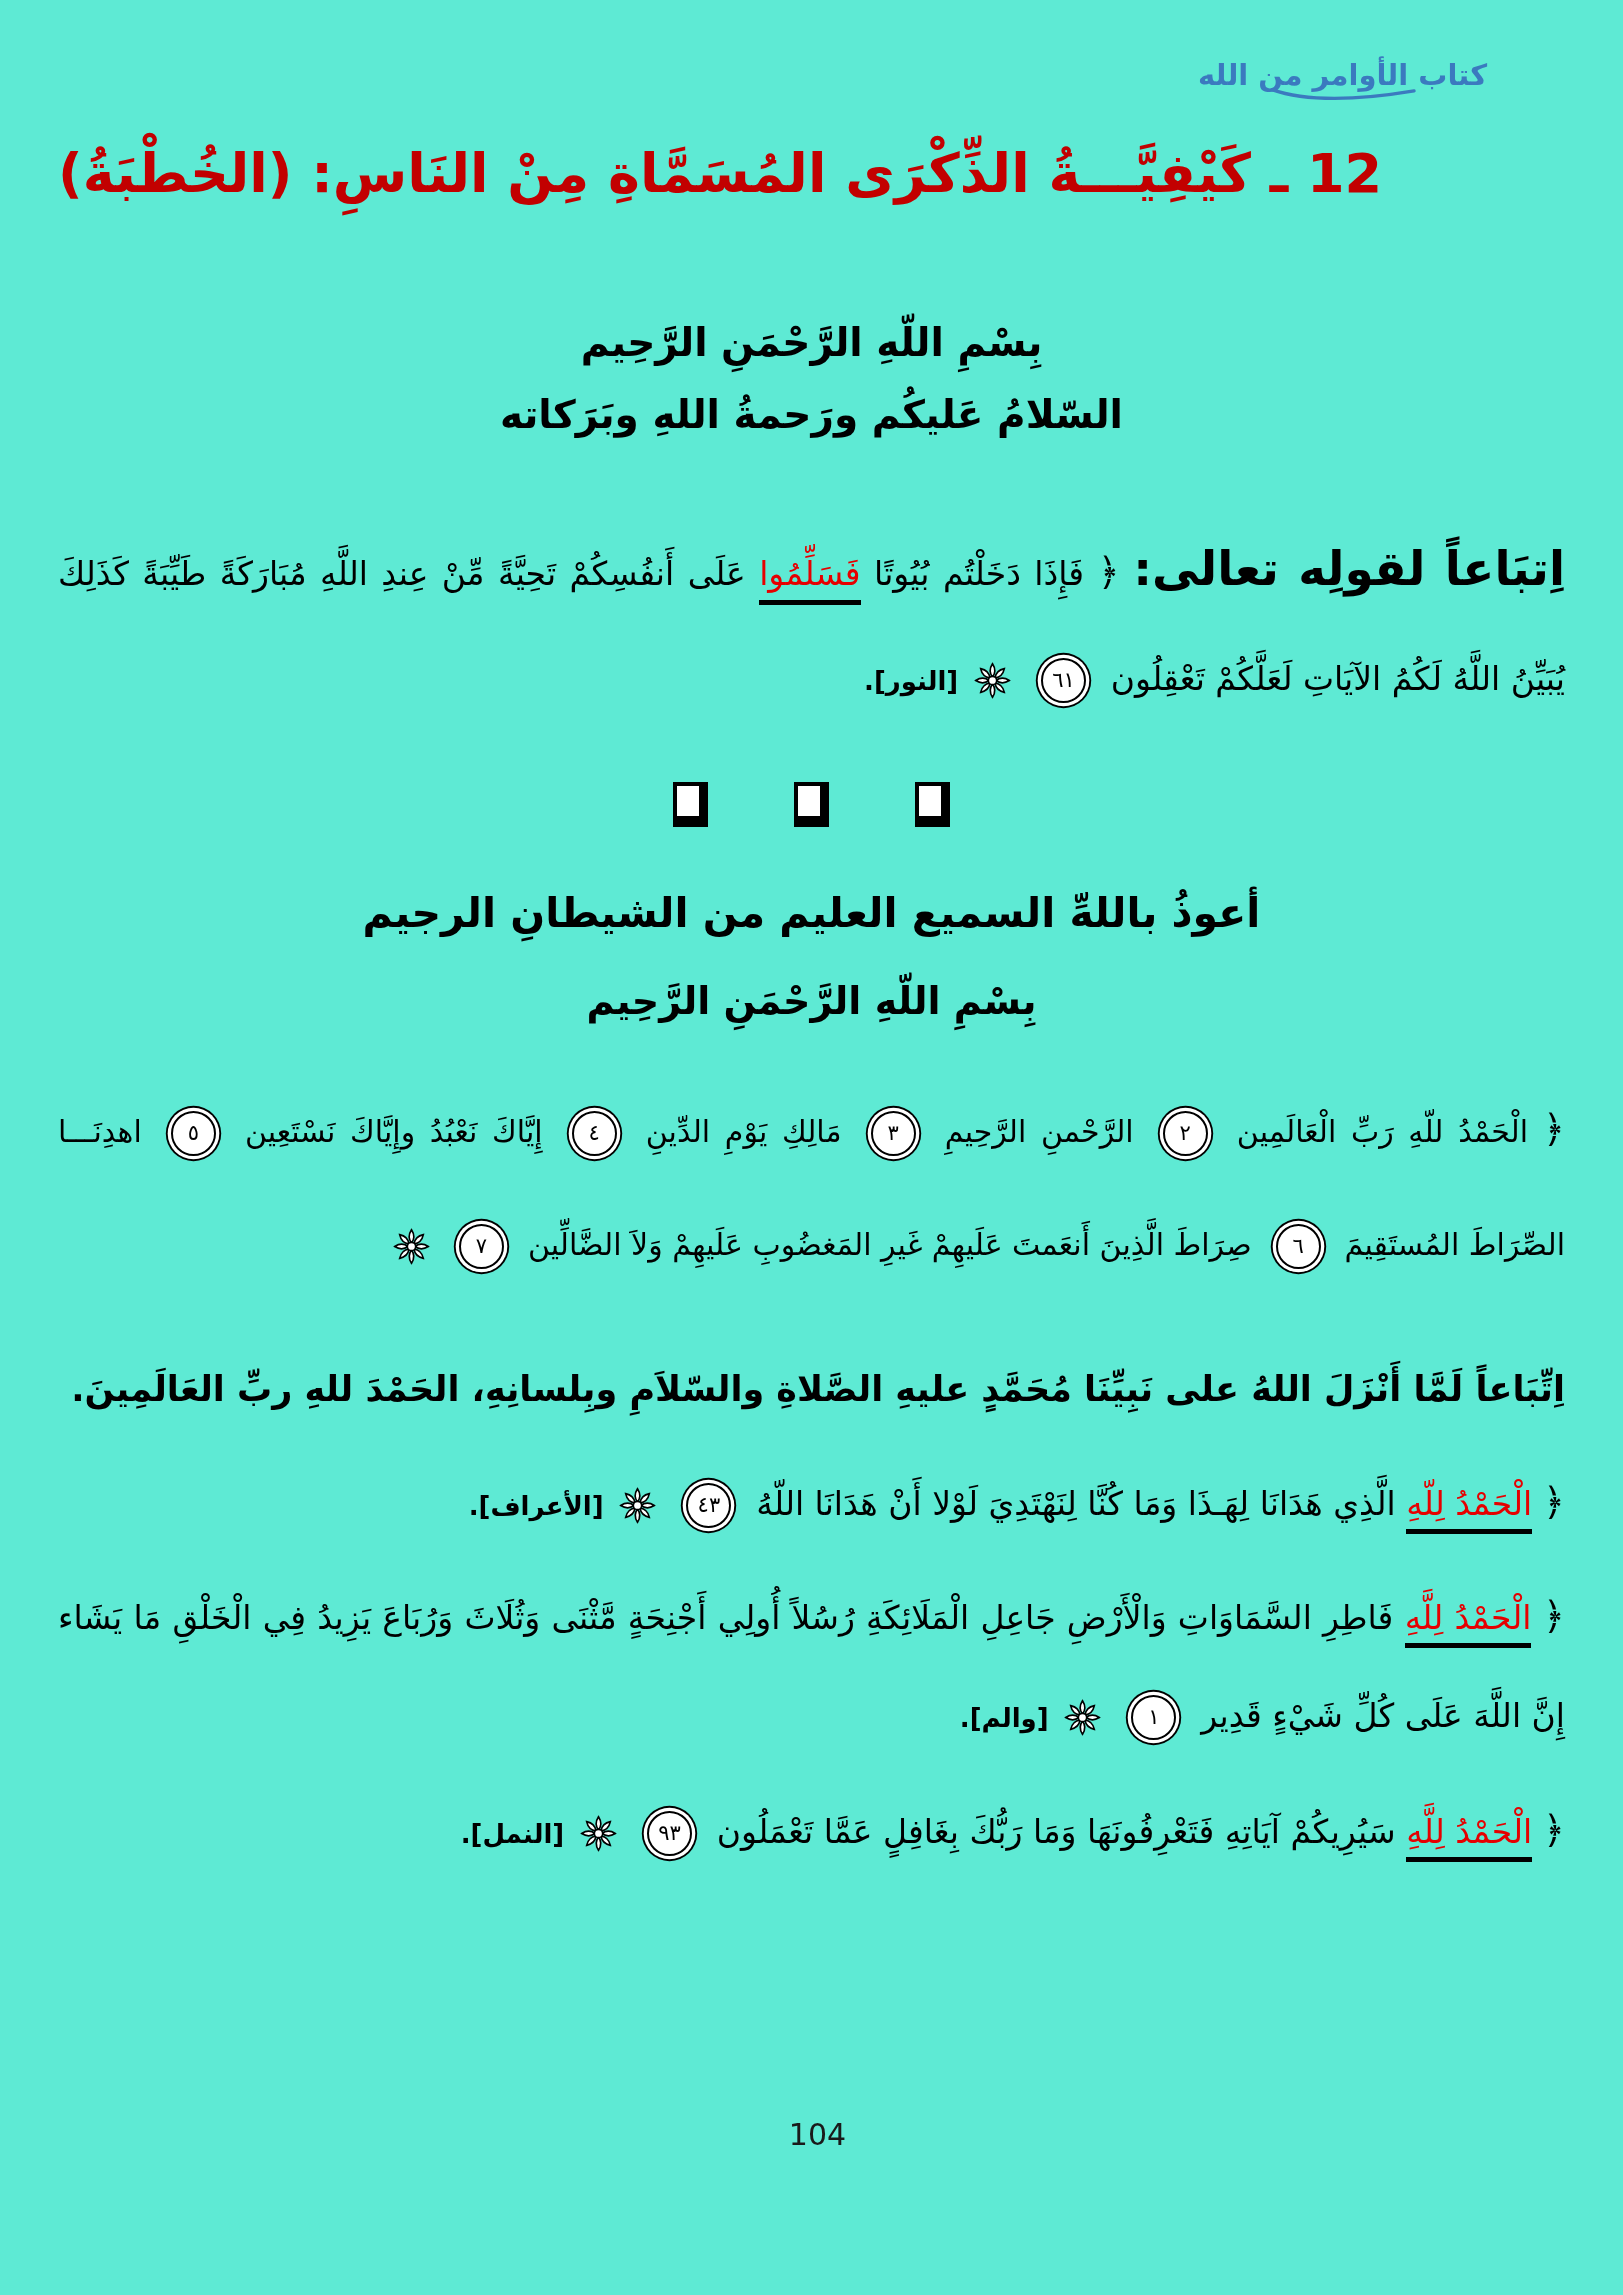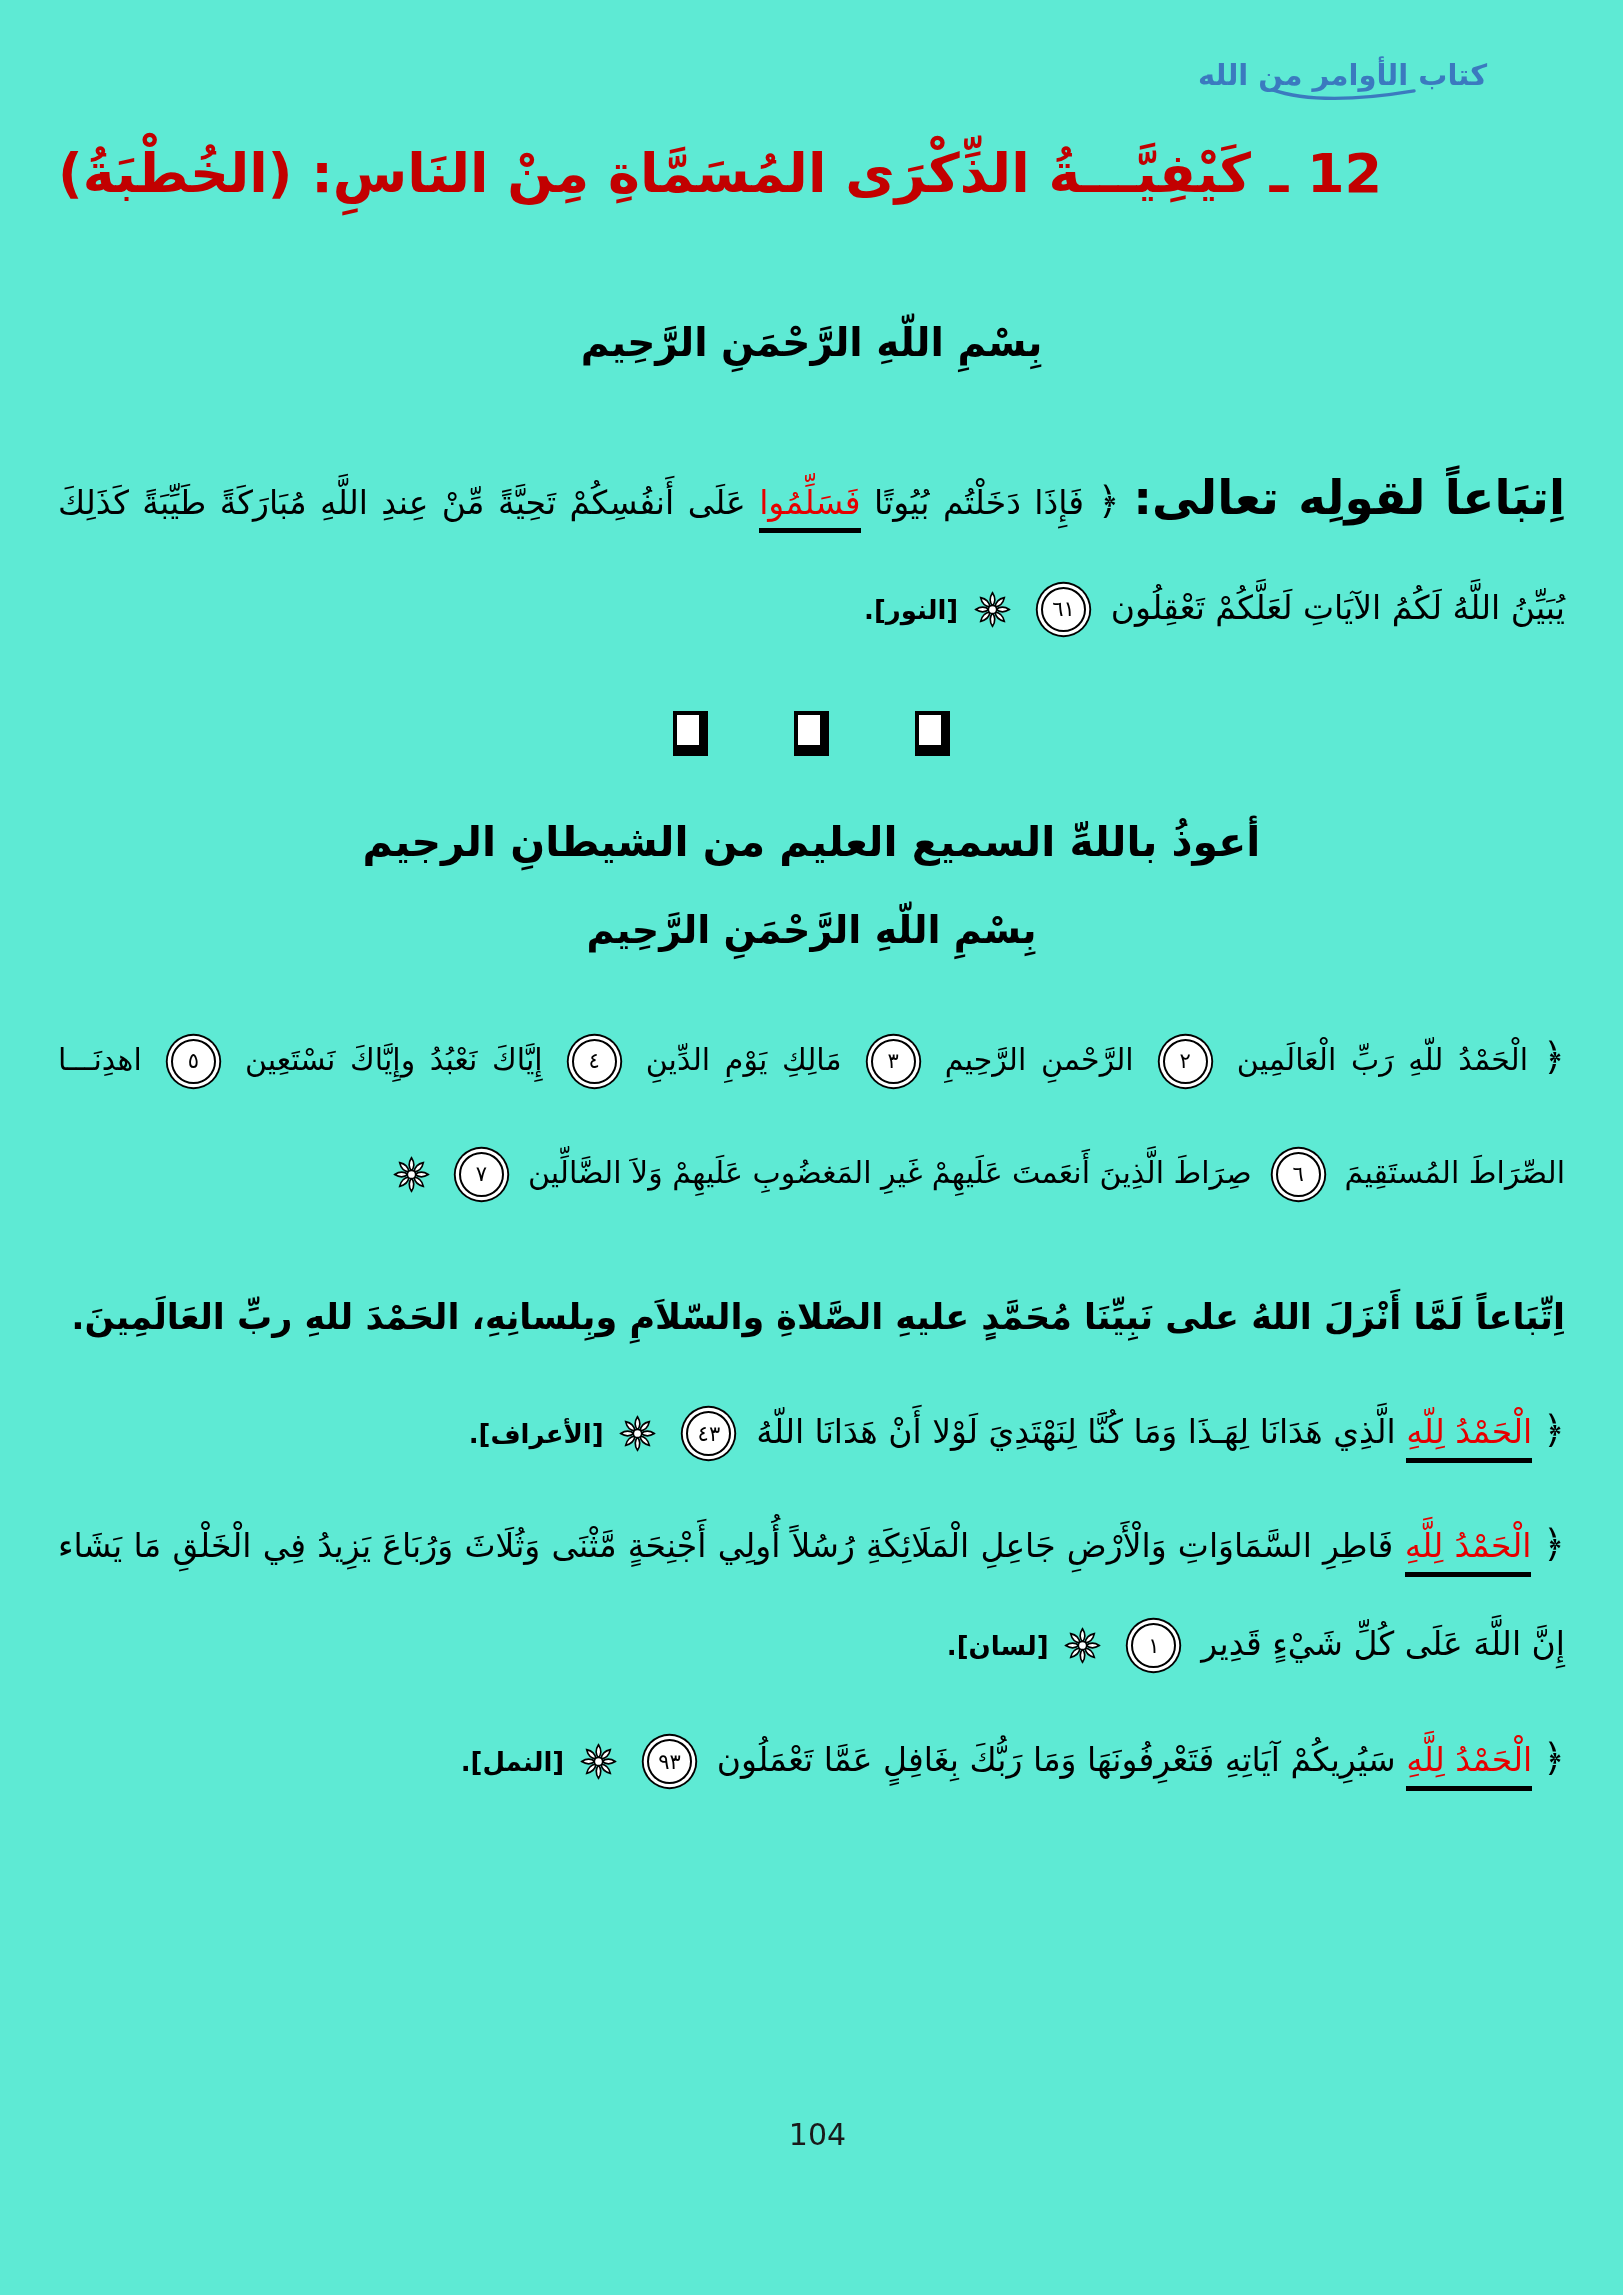--- a/index.html
+++ b/index.html
@@ -102,20 +102,21 @@
     <svg class="swash" width="150" height="17" viewBox="0 0 230 26">
       <path d="M6 4 Q80 30 224 6" stroke="#3b7abf" stroke-width="5" fill="none" stroke-linecap="round"></path>
     </svg>
   </div>
 
   <div class="content">
 
     <h1 class="title l1">12 ـ كَيْفِيَّـــةُ الذِّكْرَى المُسَمَّاةِ مِنْ النَاسِ: (الخُطْبَةُ)</h1>
 
     <p class="center-bold b1">بِسْمِ اللّهِ الرَّحْمَنِ الرَّحِيم</p>
+    <p class="center-bold salam">السّلامُ عَليكُم ورَحمةُ اللهِ وبَرَكاته</p>
 
     <p class="quote-para nur">
       <span class="intro">اِتبَاعاً لقولِه تعالى:</span>
       <span class="bracket">﴿</span>
       <span>فَإِذَا دَخَلْتُم بُيُوتًا</span>
       <span class="red-u">فَسَلِّمُوا</span>
       <span>عَلَى أَنفُسِكُمْ تَحِيَّةً مِّنْ عِندِ اللَّهِ مُبَارَكَةً طَيِّبَةً كَذَلِكَ يُبَيِّنُ اللَّهُ لَكُمُ الآيَاتِ لَعَلَّكُمْ تَعْقِلُون</span>
       <span class="ayah">
           <span>٦١</span>
         </span>
@@ -183,21 +184,21 @@
     <p class="quote-para hamd q1">
       <span class="bracket">﴿</span>
       <span class="red-u">الْحَمْدُ لِلَّهِ</span>
       <span>فَاطِرِ السَّمَاوَاتِ وَالْأَرْضِ جَاعِلِ الْمَلَائِكَةِ رُسُلاً أُولِي أَجْنِحَةٍ مَّثْنَى وَثُلَاثَ وَرُبَاعَ يَزِيدُ فِي الْخَلْقِ مَا يَشَاء إِنَّ اللَّهَ عَلَى كُلِّ شَيْءٍ قَدِير</span>
       <span class="ayah">
           <span>١</span>
         </span>
       <svg class="rosette" viewBox="0 0 32 32">
           <use href="#rosette-g"></use>
         </svg>
-      <span class="ref">[لسان].</span>
+      <span class="ref">[والم].</span>
     </p>
 
     <p class="quote-para hamd q2">
       <span class="bracket">﴿</span>
       <span class="red-u">الْحَمْدُ لِلَّهِ</span>
       <span>سَيُرِيكُمْ آيَاتِهِ فَتَعْرِفُونَهَا وَمَا رَبُّكَ بِغَافِلٍ عَمَّا تَعْمَلُون</span>
       <span class="ayah">
           <span>٩٣</span>
         </span>
       <svg class="rosette" viewBox="0 0 32 32">

